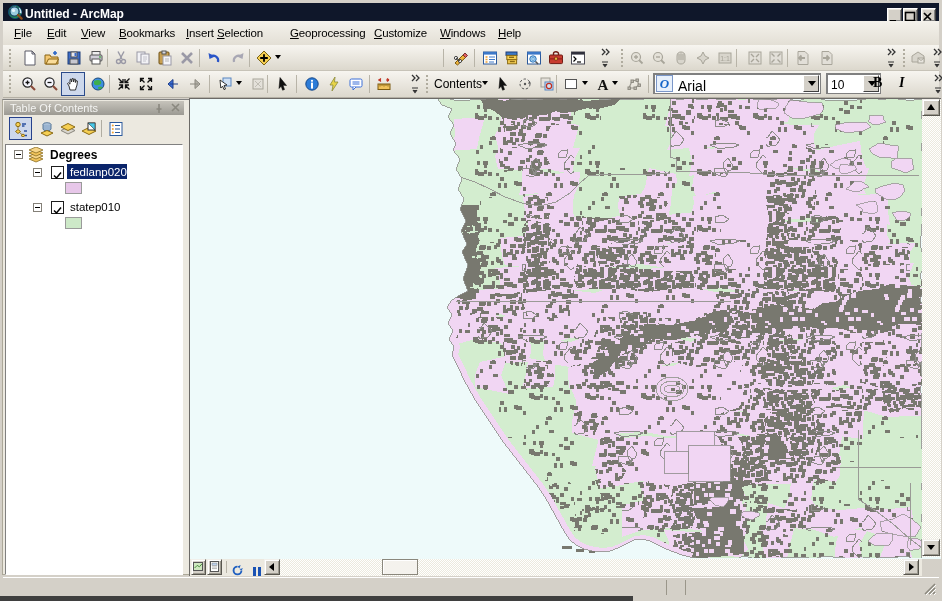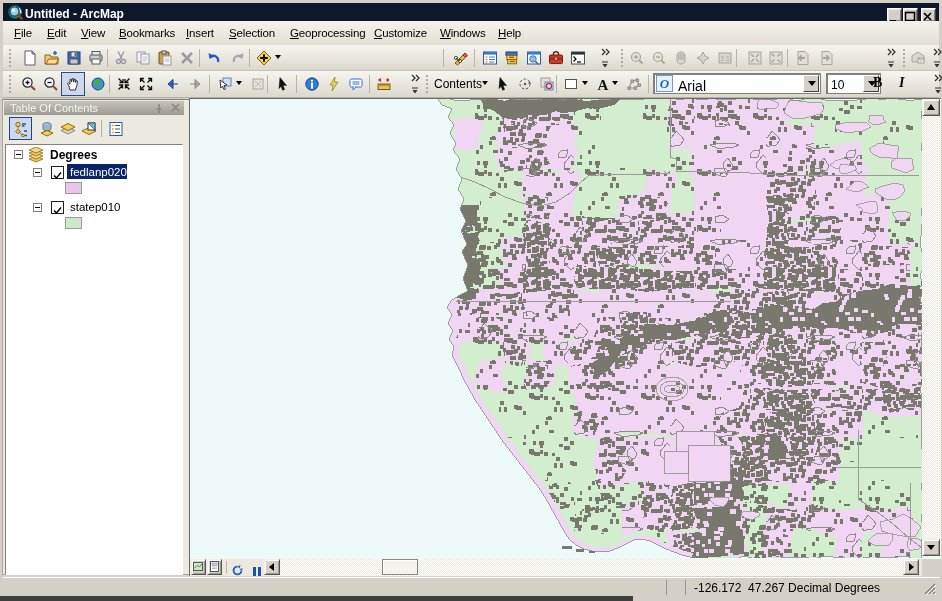--- a/index.html
+++ b/index.html
@@ -69,21 +69,21 @@
         <path d="M2 2 L9 9 M9 2 L2 9" stroke="#000" stroke-width="1.7"></path>
       </svg></div>
 </div>
 
 <div class="abs" id="menubar">
   <span class="menuitem" style="left:11px"><u>F</u>ile</span>
   <span class="menuitem" style="left:44px"><u>E</u>dit</span>
   <span class="menuitem" style="left:78px"><u>V</u>iew</span>
   <span class="menuitem" style="left:116px"><u>B</u>ookmarks</span>
   <span class="menuitem" style="left:183px"><u>I</u>nsert</span>
-  <span class="menuitem" style="left:226px"><u>S</u>election</span>
+  <span class="menuitem" style="left:214px"><u>S</u>election</span>
   <span class="menuitem" style="left:287px"><u>G</u>eoprocessing</span>
   <span class="menuitem" style="left:371px"><u>C</u>ustomize</span>
   <span class="menuitem" style="left:437px"><u>W</u>indows</span>
   <span class="menuitem" style="left:495px"><u>H</u>elp</span>
 </div>
 
 <div class="abs" id="tbrow1">
   <div class="abs grip" style="left:6px"></div>
   <div class="abs tbtn" style="left:16px">
       <svg width="16" height="16" viewBox="0 0 16 16">
@@ -1278,21 +1278,20 @@
   <div class="abs" style="left:192px;top:0;width:36px;height:16px;background:#f4f2ed;border:1px solid #8a877c;box-shadow:inset 1px 1px 0 #fff"></div>
   <div class="abs sbtn" style="left:713px;top:0;width:16px;height:16px"><svg width="14" height="14">
         <path d="M5 3 L10 7 L5 11 Z" fill="#000"></path>
       </svg></div>
 </div>
 <div class="abs" style="left:922px;top:559px;width:19px;height:17px;background:#d4d0c8"></div>
 
 <div class="abs" id="statusbar">
   <div class="abs" style="left:663px;top:2px;width:1px;height:15px;background:#9a968a"></div>
   <div class="abs" style="left:682px;top:2px;width:1px;height:15px;background:#9a968a"></div>
-  <span class="abs" style="left:691px;top:3px;font-size:12px">-126.172&nbsp; 47.267 Decimal Degrees</span>
   <svg class="abs" style="right:3px;bottom:1px" width="13" height="13">
       <g stroke="#8a877d" stroke-width="1.5">
         <path d="M12 2 L2 12 M12 6 L6 12 M12 10 L10 12"></path>
       </g>
       <g stroke="#fff" stroke-width="1">
         <path d="M13 3 L3 13 M13 7 L7 13 M13 11 L11 13"></path>
       </g>
     </svg>
 </div>
 <div class="abs" id="darkband"></div>

